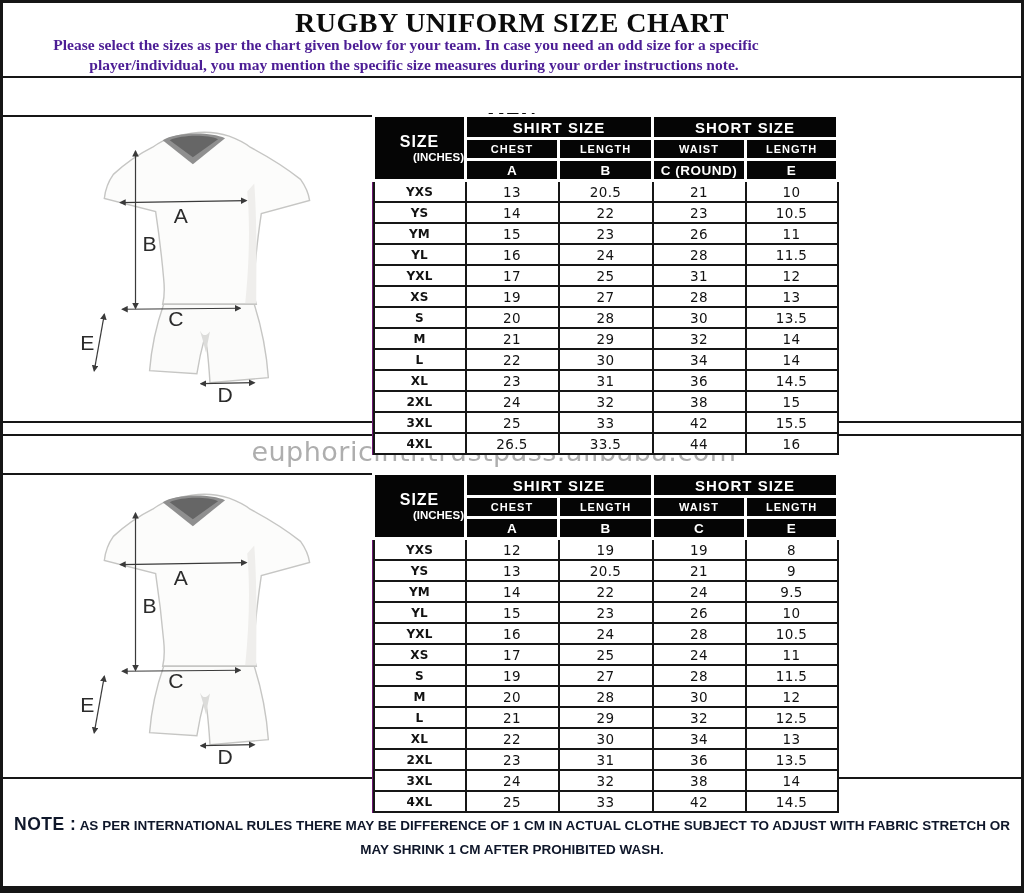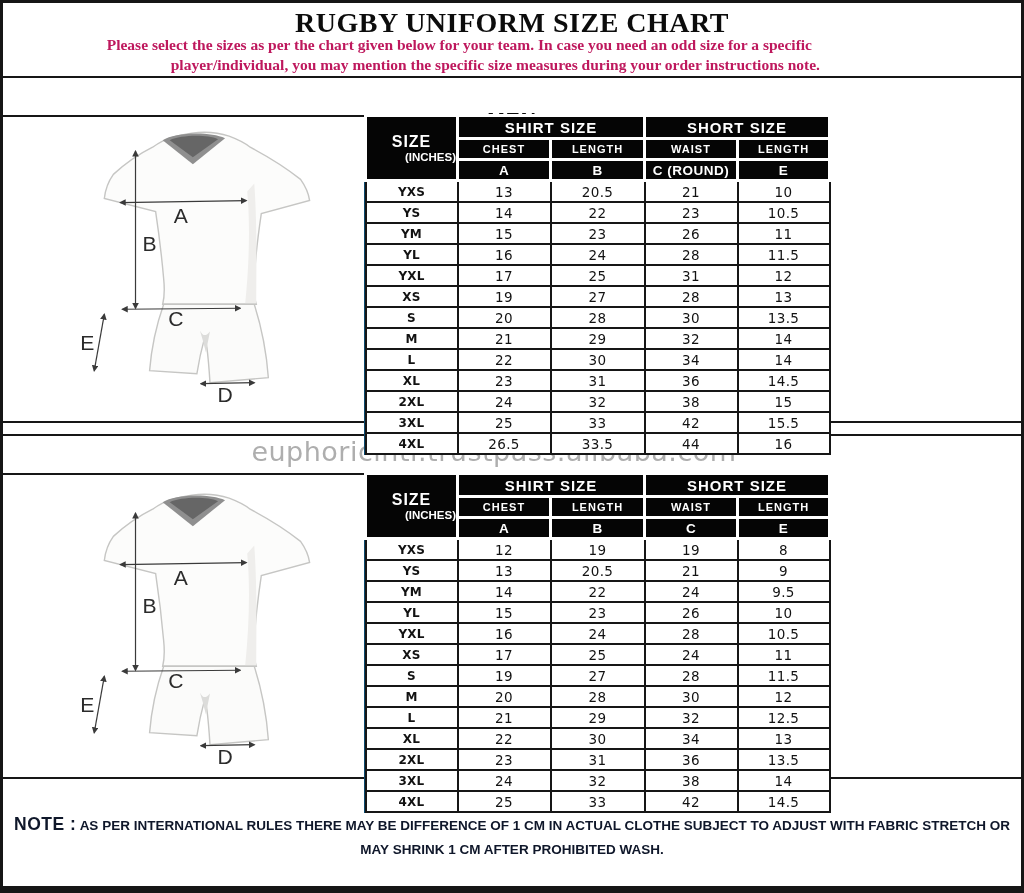--- a/index.html
+++ b/index.html
@@ -15,22 +15,22 @@
   .hr-gap{top:434px;left:0;width:1024px;}
   .hr-women{top:473px;left:0;width:374px;}
   .hr-women-bottom{top:777px;left:0;width:1024px;}
 
   .title{
     position:absolute;top:7px;left:0;width:1024px;text-align:center;
     font-family:Liberation Serif, serif;font-weight:700;font-size:28px;
     letter-spacing:.5px;color:#0c0c0c;z-index:6;
   }
   .subtitle{
-    position:absolute;left:0;width:812px;text-align:right;
-    font-family:"Liberation Serif",serif;font-weight:700;font-size:15.5px;color:#be185d;z-index:6;
+    position:absolute;left:0;width:812px;text-align:center;
+    font-family:"Liberation Serif",serif;font-weight:700;font-size:15.5px;color:#4c1d95;z-index:6;
   }
   .subtitle.l1{top:36px;}
   .subtitle.l2{top:56px;padding-left:8px;}
 
   .gender-heading{
     position:absolute;left:0;width:1024px;text-align:center;
     font-weight:700;font-size:21px;letter-spacing:1px;color:#0a0a0a;z-index:6;margin-top:24px;
   }
   .gender-heading.men{top:84px;}
   .gender-heading.women{top:446px;}
@@ -40,22 +40,22 @@
     font-family:"DejaVu Sans",sans-serif;font-size:27px;color:#9a9a9a;opacity:.8;
     letter-spacing:.5px;z-index:3;transform:translateX(-18px);
   }
 
   .fig{position:absolute;left:56px;width:314px;height:296px;z-index:4;}
   .fig.men{top:123px;}
   .fig.women{top:485px;}
   .fig svg{width:100%;height:100%;display:block;}
 
   table.size-table{
-    position:absolute;left:364px;width:466px;border-collapse:collapse;
-    table-layout:fixed;z-index:6;background:#0c4a6e;
+    position:absolute;left:372px;width:466px;border-collapse:collapse;
+    table-layout:fixed;z-index:6;background:#701a75;
   }
   table.size-table.men{top:114px;}
   table.size-table.women{top:472px;}
   .size-table th{
     background:#050505;color:#fff;border:3px solid #fff;padding:0;
     font-weight:700;text-align:center;vertical-align:middle;
   }
   .size-table .r-group th{height:20px;}
   .size-table .r-sub th,.size-table .r-code th{height:18px;}
   .th-group{font-size:15px;letter-spacing:1px;}

